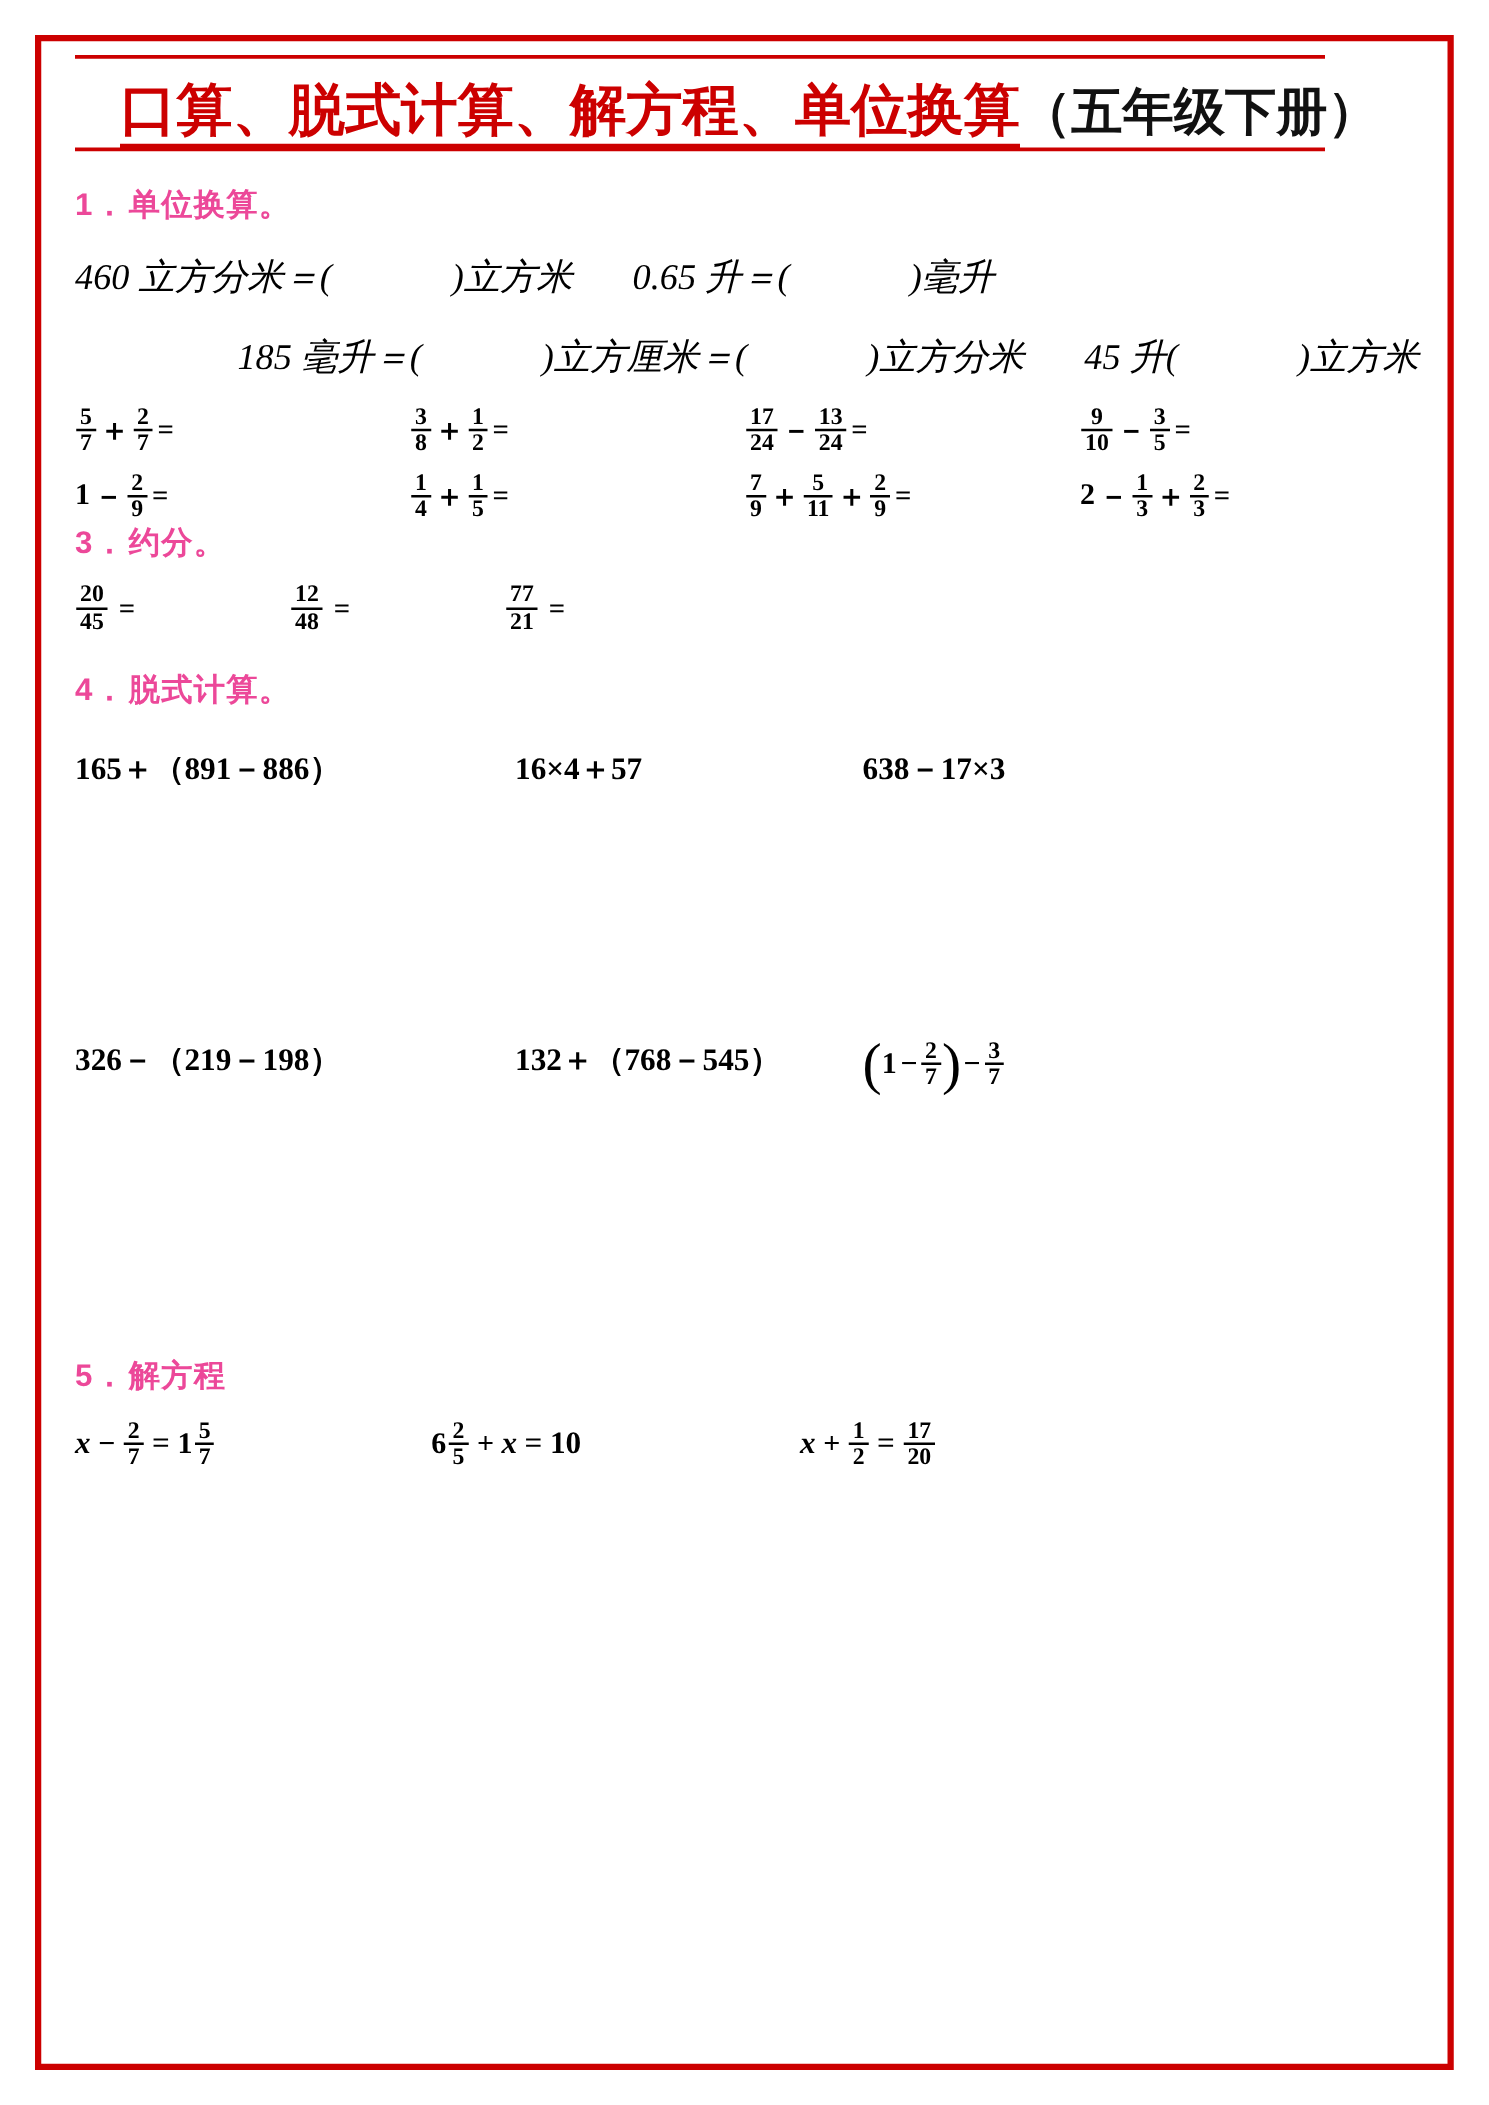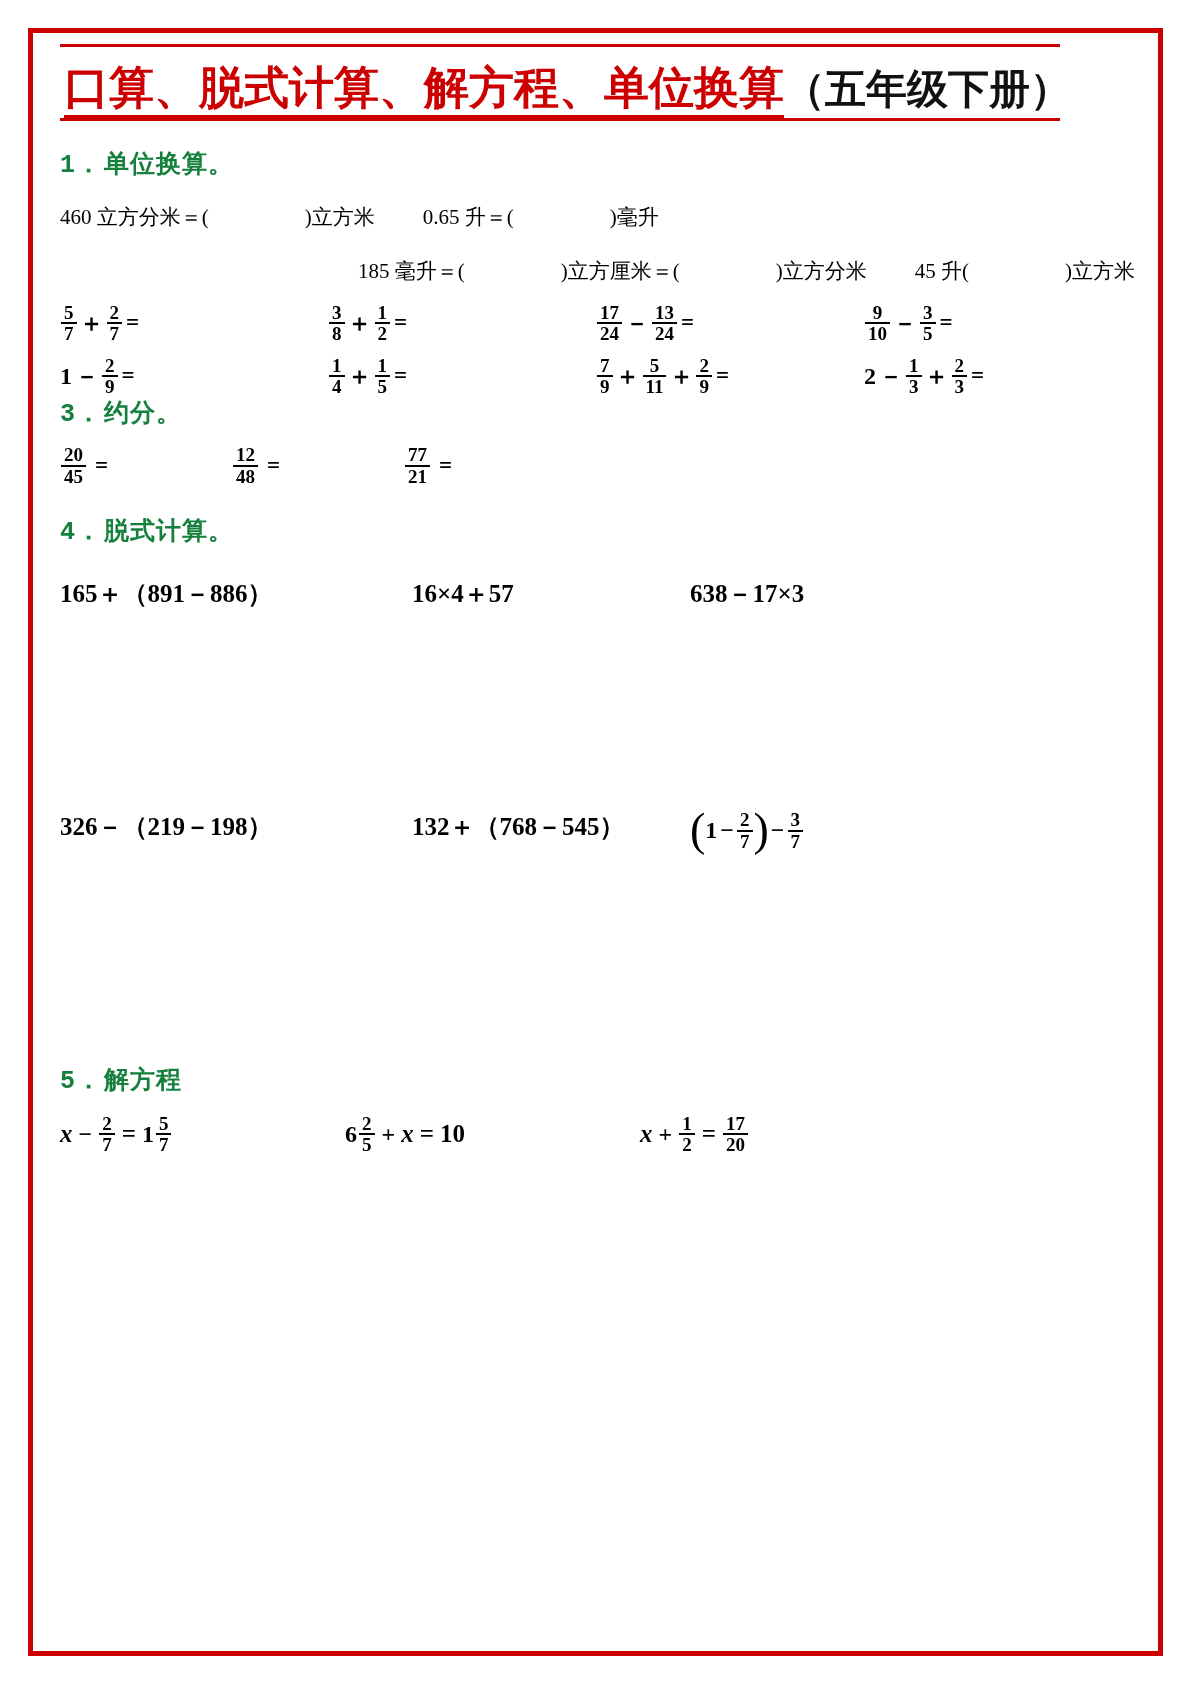--- a/index.html
+++ b/index.html
@@ -37,53 +37,54 @@
     margin: 0 0 16px 0;
   }
   .title-line {
     white-space: nowrap;
     font-family: "Liberation Sans", "DejaVu Sans", sans-serif;
     font-weight: bold;
     font-size: 45px;
     letter-spacing: 0px;
     line-height: 1.12;
     padding-left: 4px;
+    text-align: center;
   }
   .title-main {
     color: #cc0000;
     border-bottom: 4px solid #cc0000;
     padding-bottom: 2px;
   }
   .title-sub {
     color: #111111;
     font-size: 41px;
   }
   .title-rule-bottom {
     width: 1000px;
     height: 3px;
     background: #cc0000;
     margin-top: 5px;
   }
   
   .sec-head {
-    font-family: Liberation Mono, monospace;
+    font-family: Liberation Sans, sans-serif;
     font-weight: bold;
     font-size: 25px;
-    color: #15803d;
+    color: #ec4899;
     letter-spacing: 1px;
   }
   .sec-num { margin-right: 2px; }
   
   .row {
     white-space: nowrap;
     font-size: 25px;
     color: #000;
     line-height: 1.3;
   }
-  .conv-row { font-size: 21px; }
+  .conv-row { font-size: 29px; font-style: italic; }
   .gap-md { display: inline-block; width: 48px; }
   .space-fill { display: inline-block; width: 96px; }
   
   .expr {
     display: inline-flex;
     align-items: center;
     font-weight: bold;
     font-size: 24px;
     vertical-align: middle;
   }

